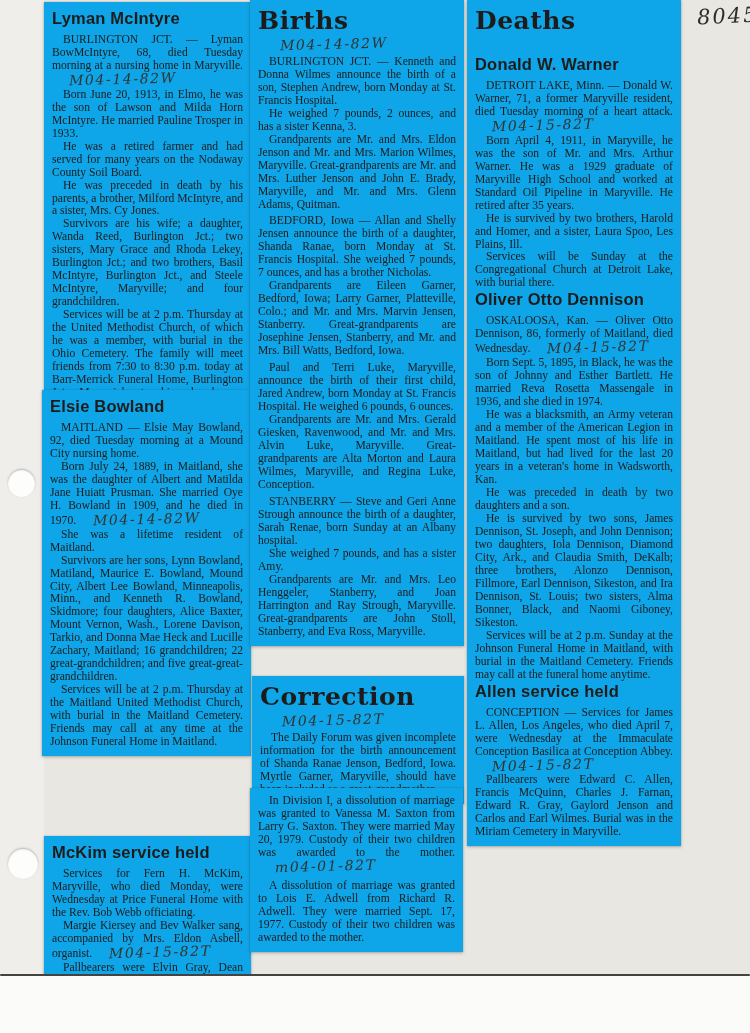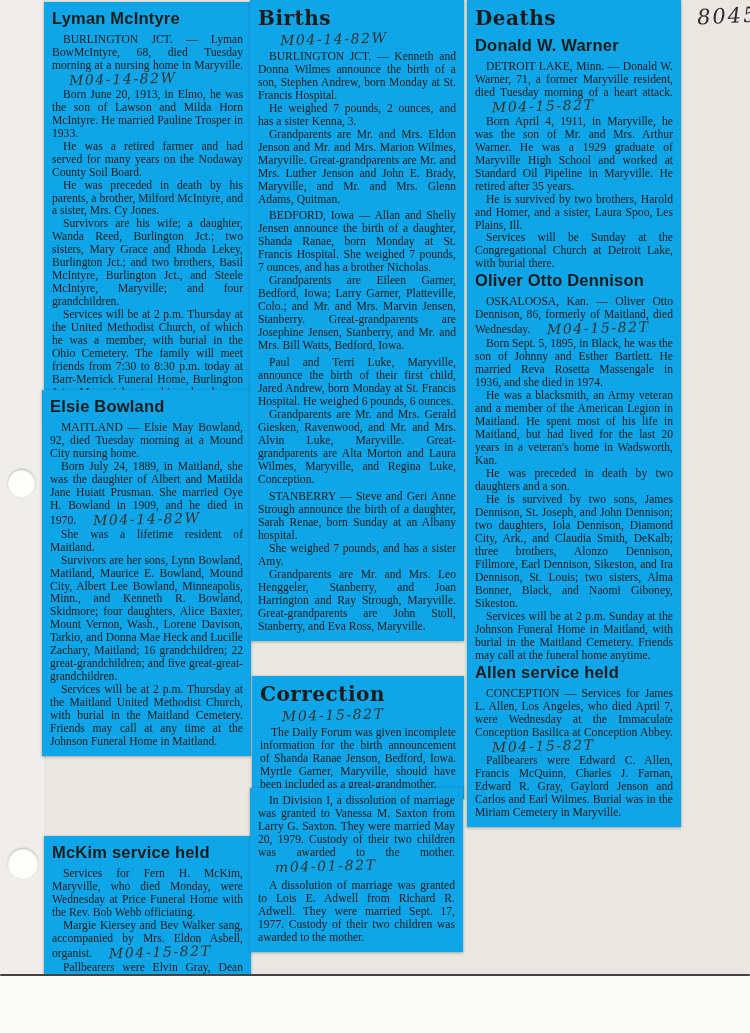--- a/index.html
+++ b/index.html
@@ -67,21 +67,21 @@
     font-family:"Liberation Sans", sans-serif;
     font-weight:bold;
     font-size:16.5px;
     letter-spacing:.2px;
     margin:1px 0 5px 0;
   }
   .head-sans-sub { }
   .head-serif {
     font-family:"DejaVu Serif", serif;
     font-weight:bold;
-    font-size:20px;
+    font-size:25px;
     letter-spacing:.5px;
     margin:0 0 2px 0;
   }
   .note-line { text-indent:26px; margin:1px 0 2px 0; }
 
   .clip-mcintyre  { left:44px;  top:2px;   width:207px; }
   .clip-bowland   { left:42px;  top:390px; width:209px; }
   .clip-mckim     { left:44px;  top:836px; width:207px; }
 
   .clip-births    { left:250px; top:0px;   width:214px; }
@@ -144,21 +144,21 @@
 </div>
 
 <div class="clip clip-divorces">
   <p><span>In Division I, a dissolution of marriage was granted to Vanessa M. Saxton from Larry G. Saxton. They were married May 20, 1979. Custody of their two children was awarded to the mother.</span><span class="hw">m04-01-82T</span></p>
   <p class="gap">A dissolution of marriage was granted to Lois E. Adwell from Richard R. Adwell. They were married Sept. 17, 1977. Custody of their two children was awarded to the mother.</p>
 </div>
 
 <div class="clip clip-deaths">
   <h1 class="head-serif">Deaths</h1>
 
-  <h2 class="head-sans head-sans-sub" style="margin-top:6px">Donald W. Warner</h2>
+  <h2 class="head-sans head-sans-sub" style="margin-top:20px">Donald W. Warner</h2>
   <p><span>DETROIT LAKE, Minn. — Donald W. Warner, 71, a former Maryville resident, died Tuesday morning of a heart attack.</span><span class="hw">M04-15-82T</span></p>
   <p>Born April 4, 1911, in Maryville, he was the son of Mr. and Mrs. Arthur Warner. He was a 1929 graduate of Maryville High School and worked at Standard Oil Pipeline in Maryville. He retired after 35 years.</p>
   <p>He is survived by two brothers, Harold and Homer, and a sister, Laura Spoo, Les Plains, Ill.</p>
   <p>Services will be Sunday at the Congregational Church at Detroit Lake, with burial there.</p>
 
   <h2 class="head-sans head-sans-sub">Oliver Otto Dennison</h2>
   <p><span>OSKALOOSA, Kan. — Oliver Otto Dennison, 86, formerly of Maitland, died Wednesday.</span><span class="hw">M04-15-82T</span></p>
   <p>Born Sept. 5, 1895, in Black, he was the son of Johnny and Esther Bartlett. He married Reva Rosetta Massengale in 1936, and she died in 1974.</p>
   <p>He was a blacksmith, an Army veteran and a member of the American Legion in Maitland. He spent most of his life in Maitland, but had lived for the last 20 years in a veteran's home in Wadsworth, Kan.</p>
   <p>He was preceded in death by two daughters and a son.</p>

